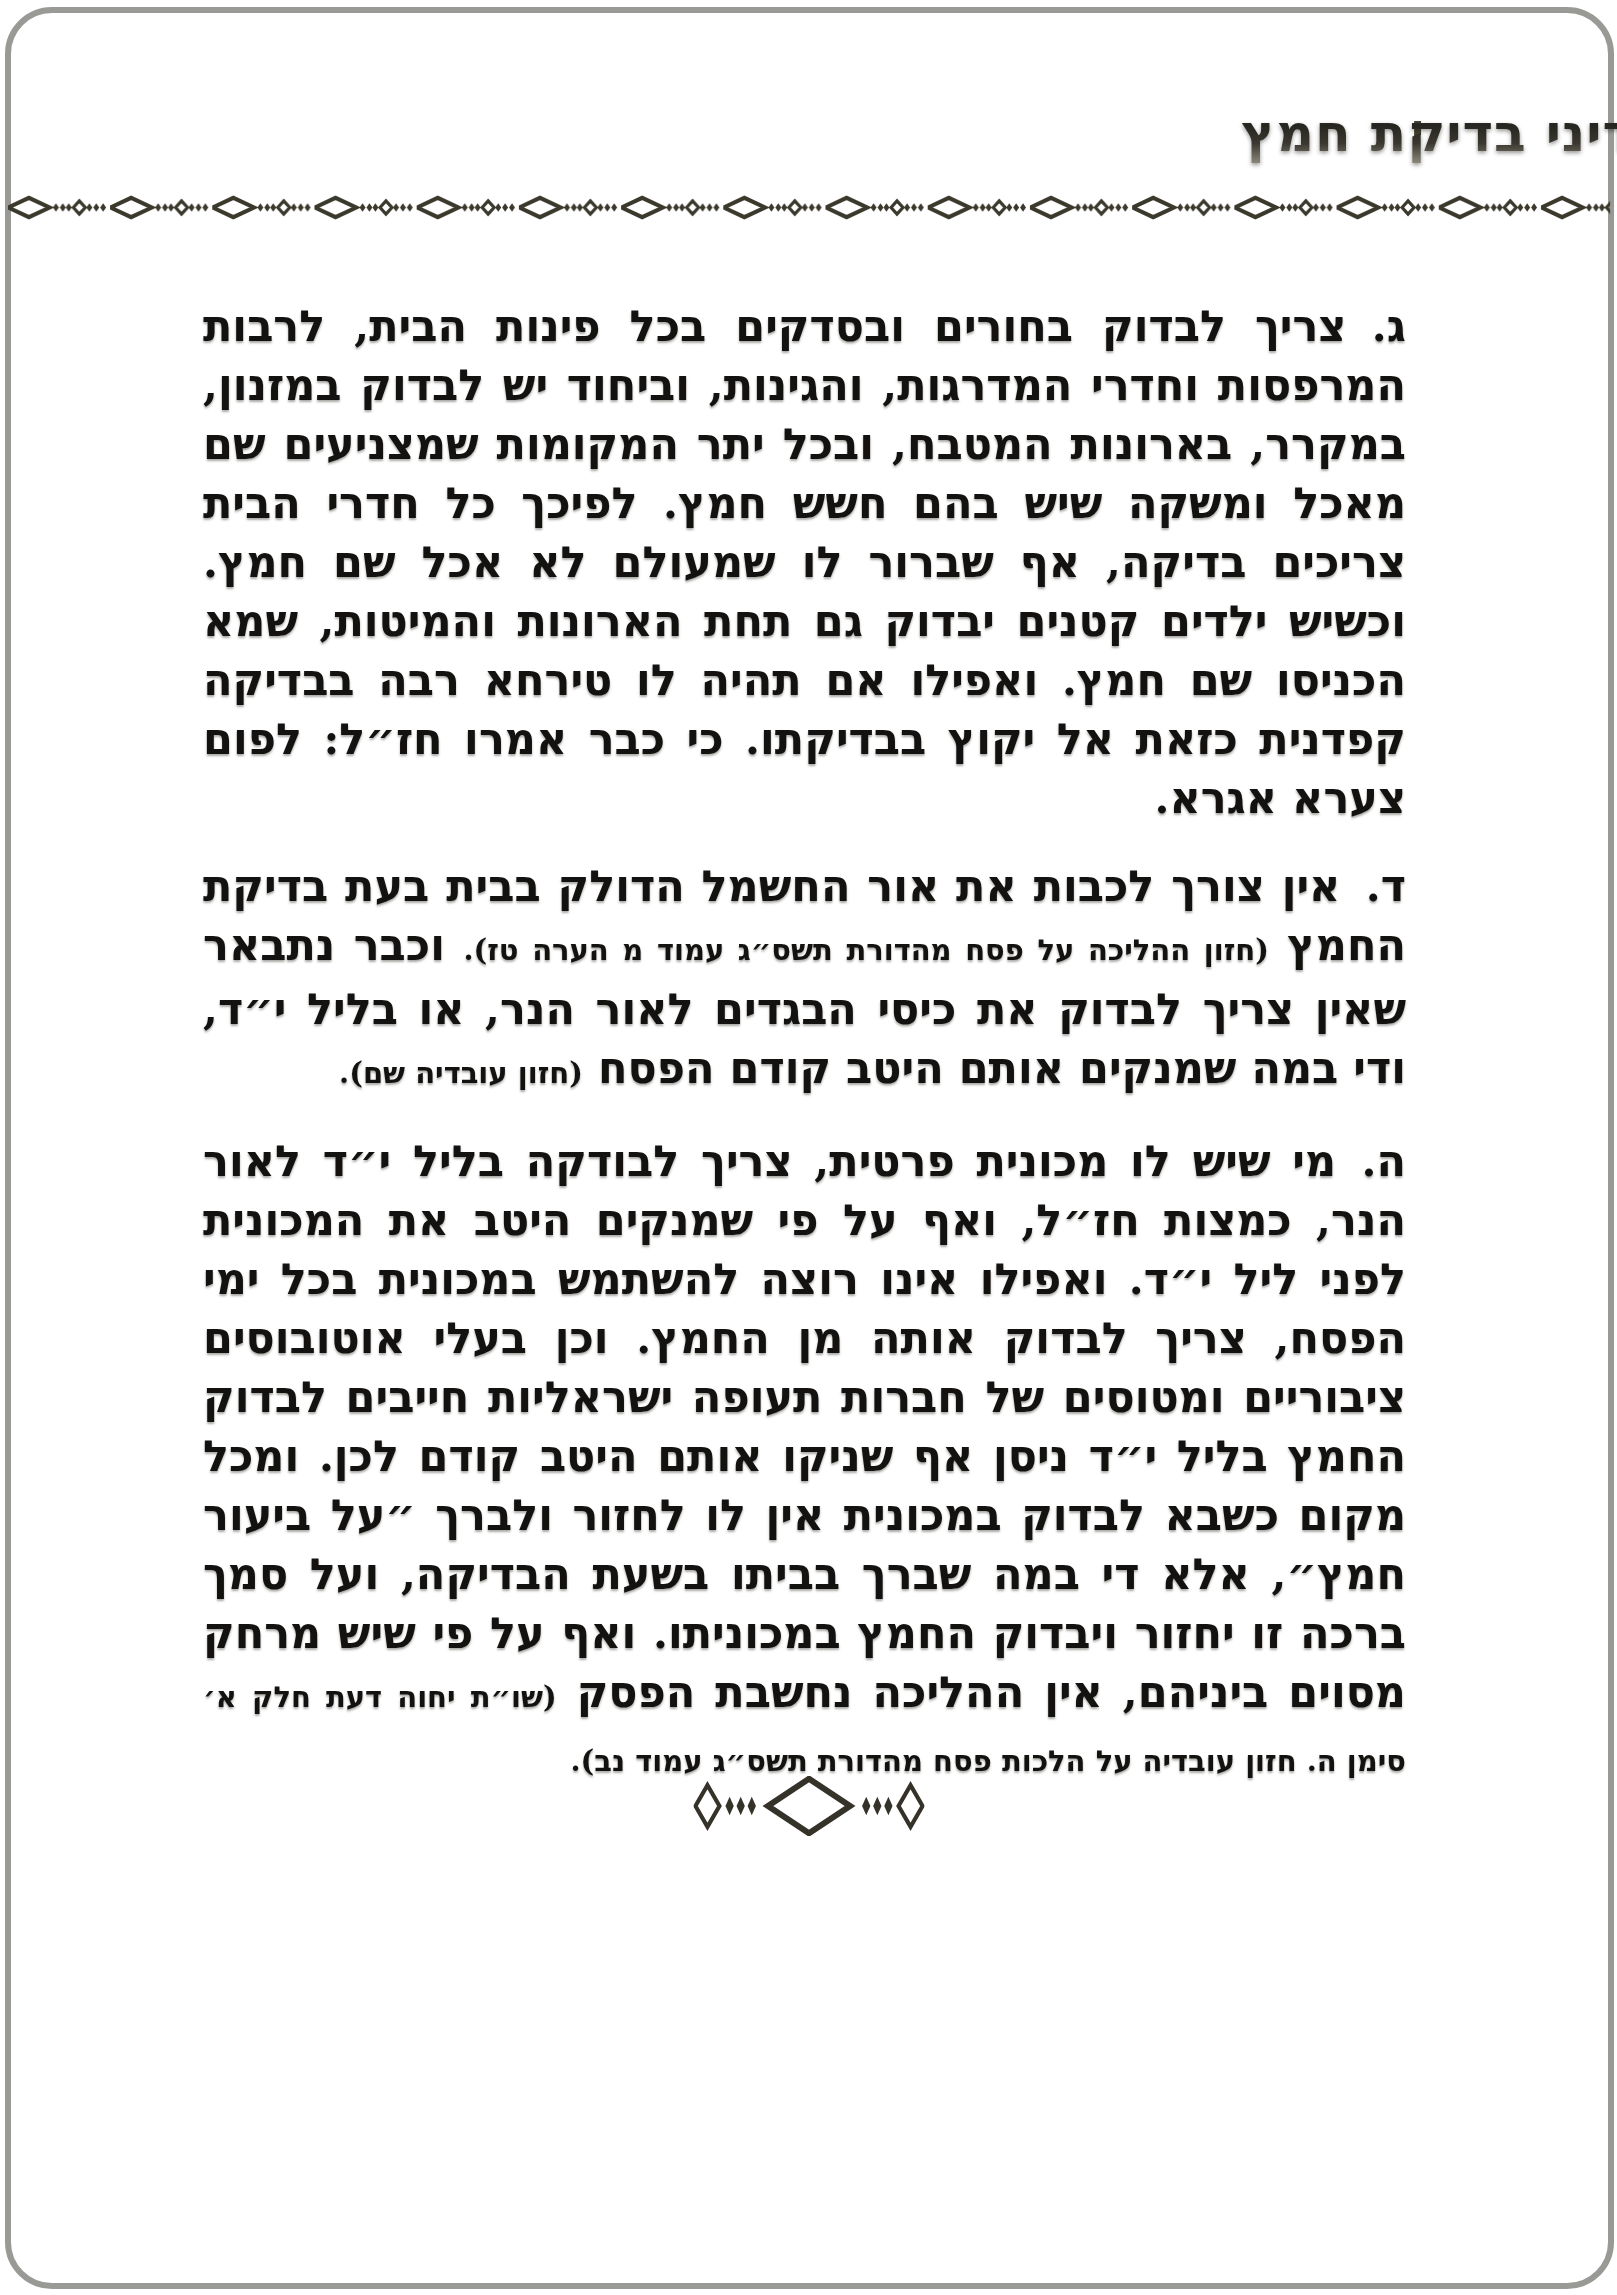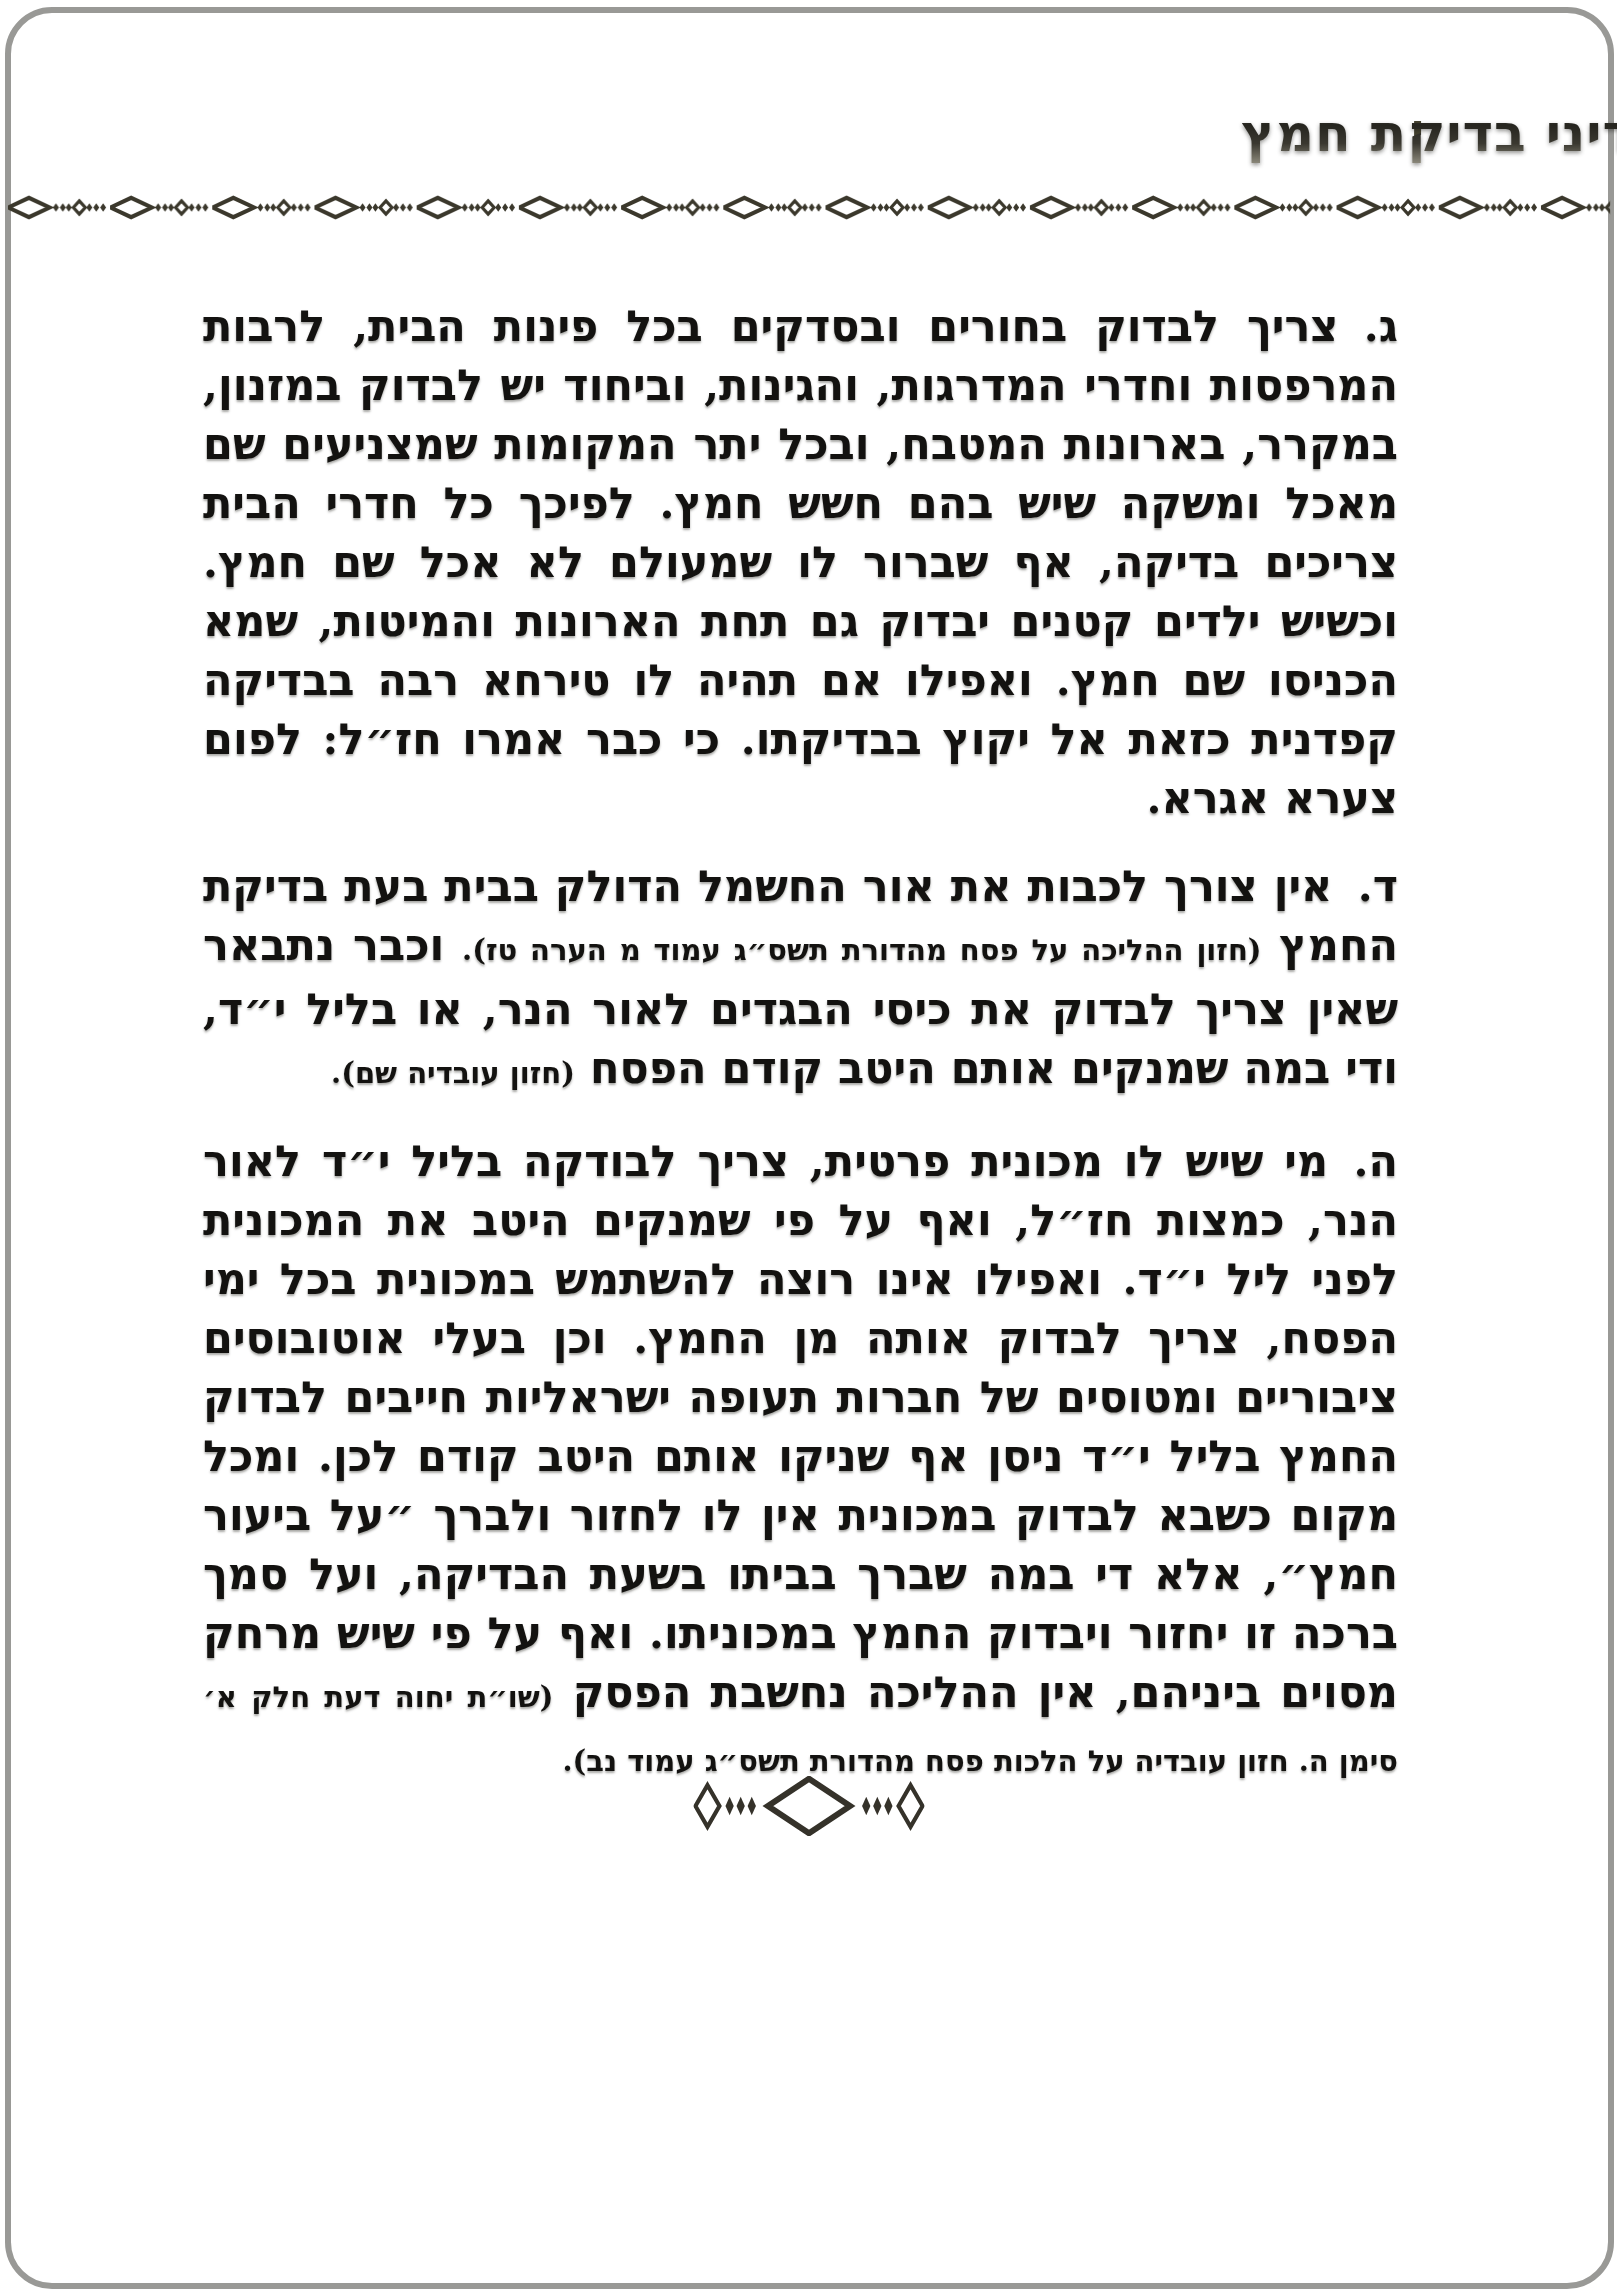--- a/index.html
+++ b/index.html
@@ -65,21 +65,21 @@
     width: 1211px;
     direction: rtl;
     text-align: justify;
     font-size: 43px;
     line-height: 59px;
     font-weight: 700;
     color: #131210;
     text-shadow: 0px 2.3px 2.3px rgba(30,28,22,0.38);
   }
   .para {
-    margin: 0 16px 29px 0;
+    margin: 0 8px 29px 0;
     padding: 0;
   }
   .marker {
     margin-left: 25.4px; 
   }
   .seg { }
   .small {
     font-size: 29px;
   }
   .ornament {

